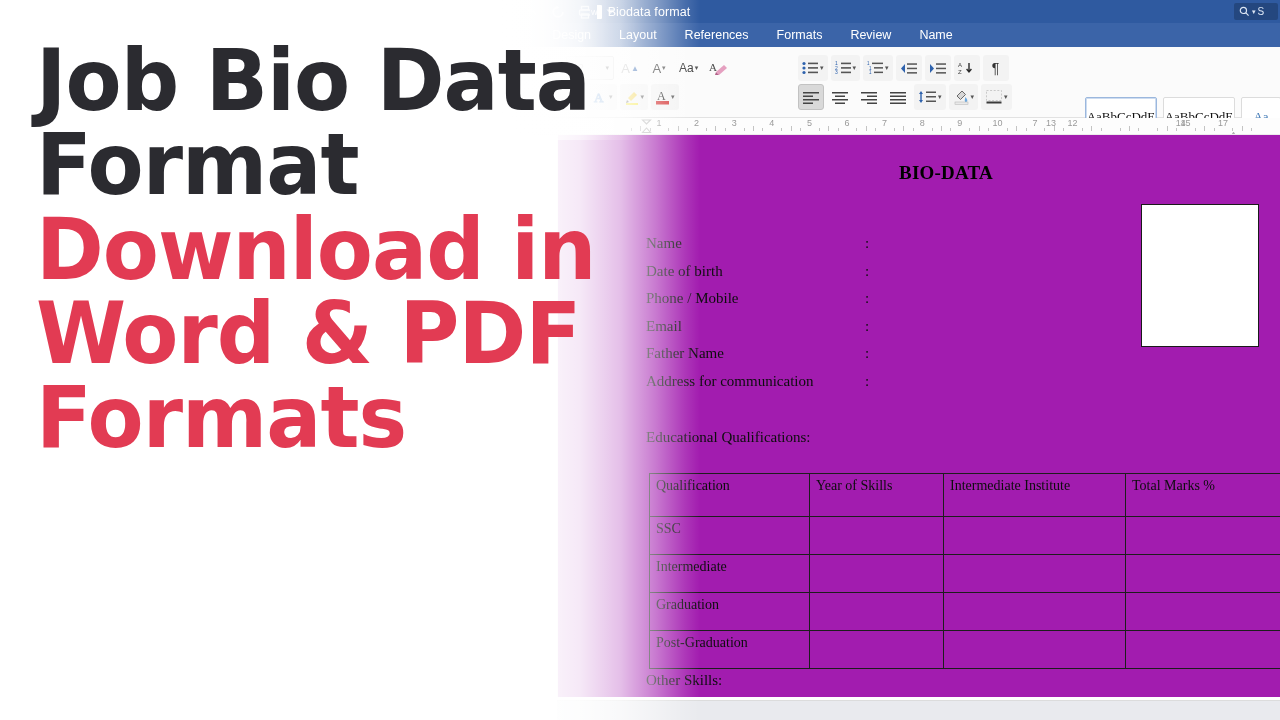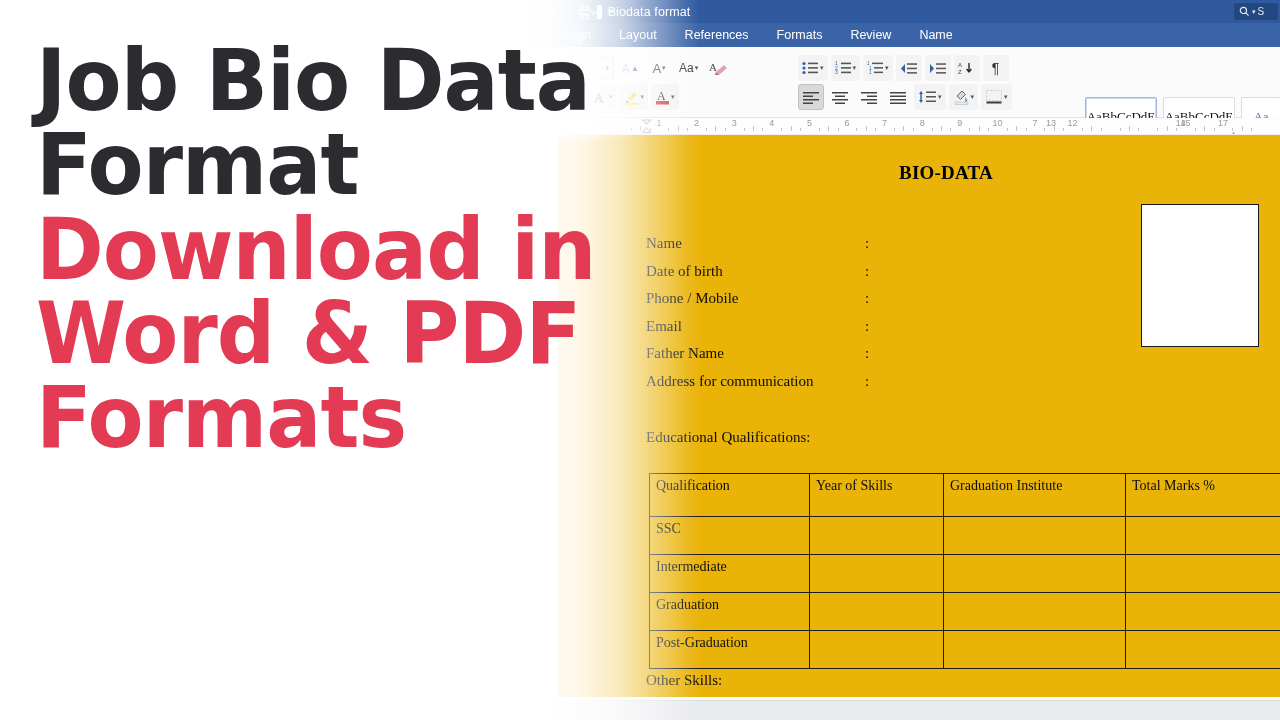--- a/index.html
+++ b/index.html
@@ -92,21 +92,21 @@
   }
   .ruler-tick { position: absolute; bottom: 3px; width: 1px; background: #c4c4c4; }
 
   
   .canvas {
     position: absolute; left: 0; top: 135px; width: 1280px; height: 585px;
     background: #ffffff; overflow: hidden;
   }
   .page {
     position: absolute; left: 557px; top: 0; width: 723px; height: 562px;
-    background: #eab308; border-left: 1px solid #eeeeee;
+    background: #a21caf; border-left: 1px solid #eeeeee;
   }
   .page-bottom {
     position: absolute; left: 557px; top: 565px; width: 723px; height: 20px;
     background: #e9eaee; border-top: 1px solid #dcdcdc;
   }
 
   .doc-title-h1 {
     position: absolute; left: 318px; top: 27px; width: 140px; text-align: center;
     font-family: "Liberation Serif", serif; font-weight: bold; font-size: 19px; color: #000;
     letter-spacing: .2px;
@@ -564,21 +564,21 @@
           </div>
         </div>
 
         <div class="sec-head" style="top:294px">Educational Qualifications:</div>
 
         <table class="edu-table">
           <thead>
             <tr>
               <th class="c0">Qualification</th>
               <th class="c1">Year of Skills</th>
-              <th class="c2">Graduation Institute</th>
+              <th class="c2">Intermediate Institute</th>
               <th class="c3">Total Marks %</th>
             </tr>
           </thead>
           <tbody>
             <tr>
               <td class="c0">SSC</td>
               <td class="c1"></td>
               <td class="c2"></td>
               <td class="c3"></td>
             </tr>

